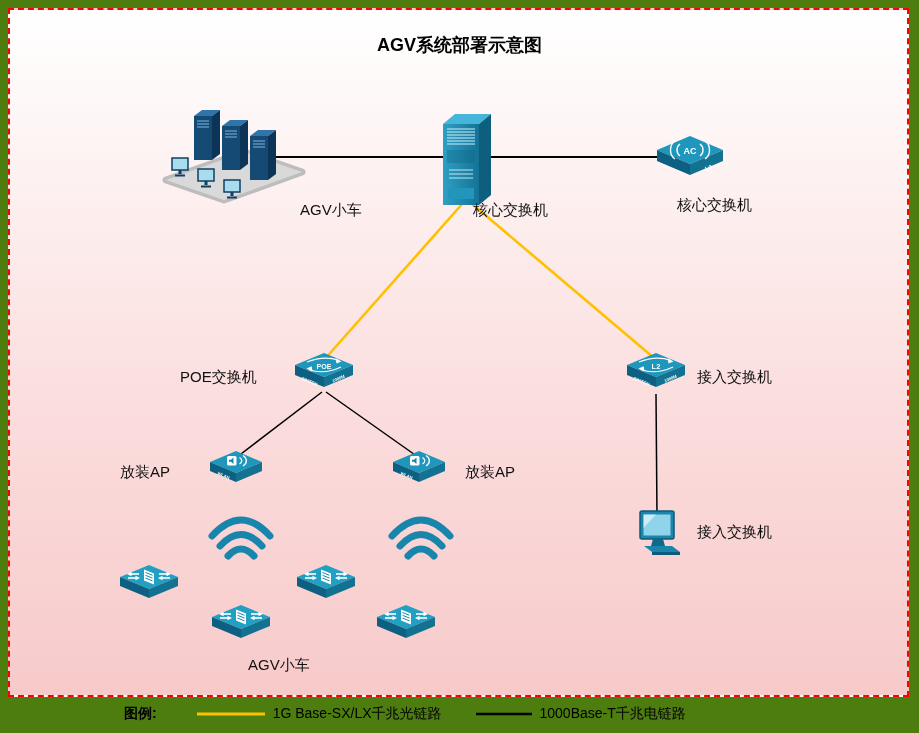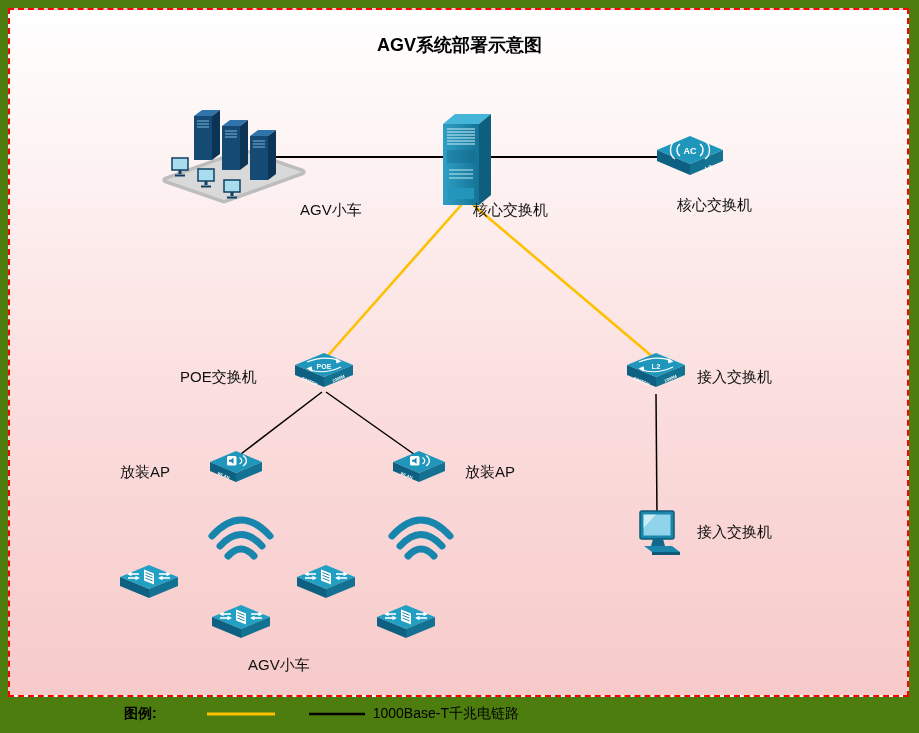--- a/index.html
+++ b/index.html
@@ -17,21 +17,21 @@
   .page-title {
     position:absolute; top:33px; left:0; width:100%; text-align:center;
     font-size:18px; font-weight:bold; color:#000; z-index:3;
   }
   .lbl { position:absolute; font-size:15px; color:#111; white-space:nowrap; z-index:3; }
   .lbl.right-align { text-align:left; }
   .legend {
     position:absolute; left:124px; top:705px; display:flex; align-items:center;
     font-size:14px; color:#000; z-index:3; white-space:nowrap;
   }
-  .legend-title { font-weight:bold; margin-right:50px;text-align:center; }
+  .legend-title { font-weight:bold; margin-right:40px;text-align:center; }
   .legend-label { margin-left:8px; }
   .legend-gap { margin-left:34px; }
 </style>
 </head>
 <body>
 
 <div class="canvas">
 
   <div class="frame"></div>
 
@@ -319,19 +319,20 @@
     <polygon points="14,38 42,38 50,44 22,44" fill="#1a86ab"></polygon>
     <polygon points="22,44 50,44 50,47 22,47" fill="#0d5b79"></polygon>
   </svg>
   <span class="lbl" style="left:697px;top:523px">接入交换机</span>
 
   <div class="legend">
     <span class="legend-title">图例:</span>
     <svg width="68" height="6">
       <line x1="0" y1="3" x2="68" y2="3" stroke-width="3" stroke="#FFC000"></line>
     </svg>
+    <span class="legend-label">1G Base-SX/LX千兆光链路</span>
     <svg class="legend-gap" width="56" height="6">
       <line x1="0" y1="3" x2="56" y2="3" stroke-width="2.4" stroke="#000000"></line>
     </svg>
     <span class="legend-label">1000Base-T千兆电链路</span>
   </div>
 
 </div>
 
 </body></html>

